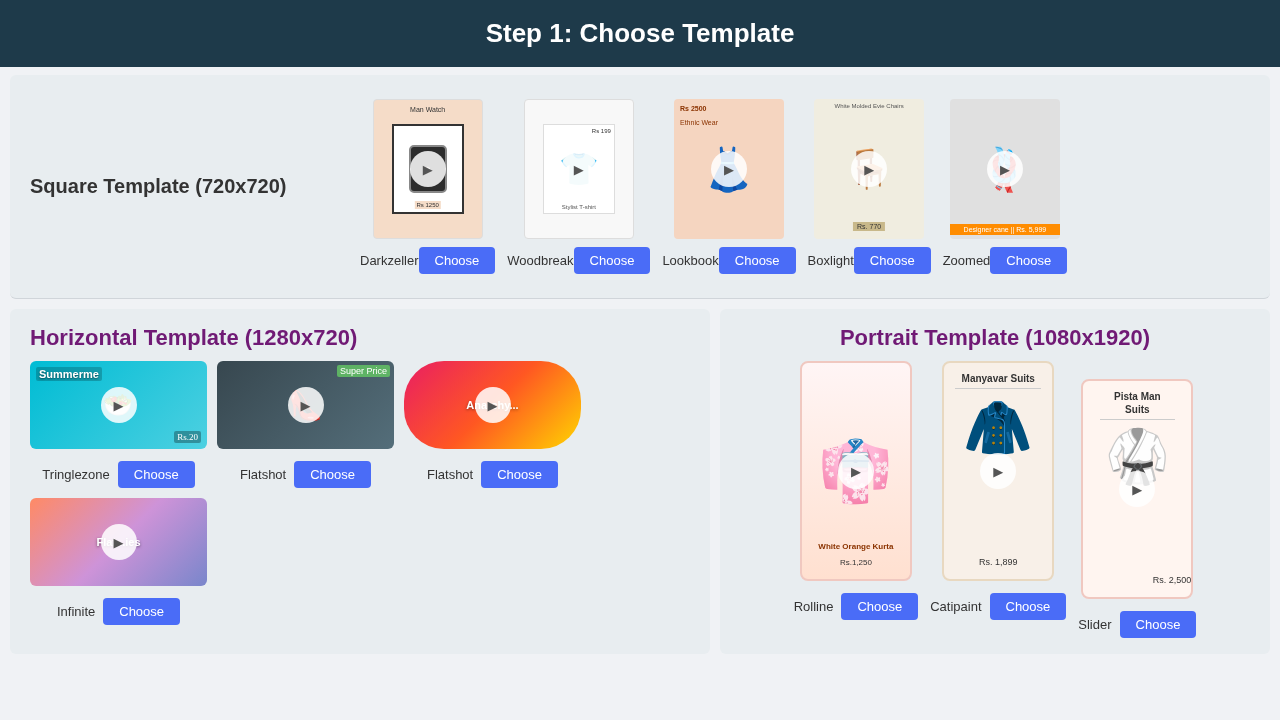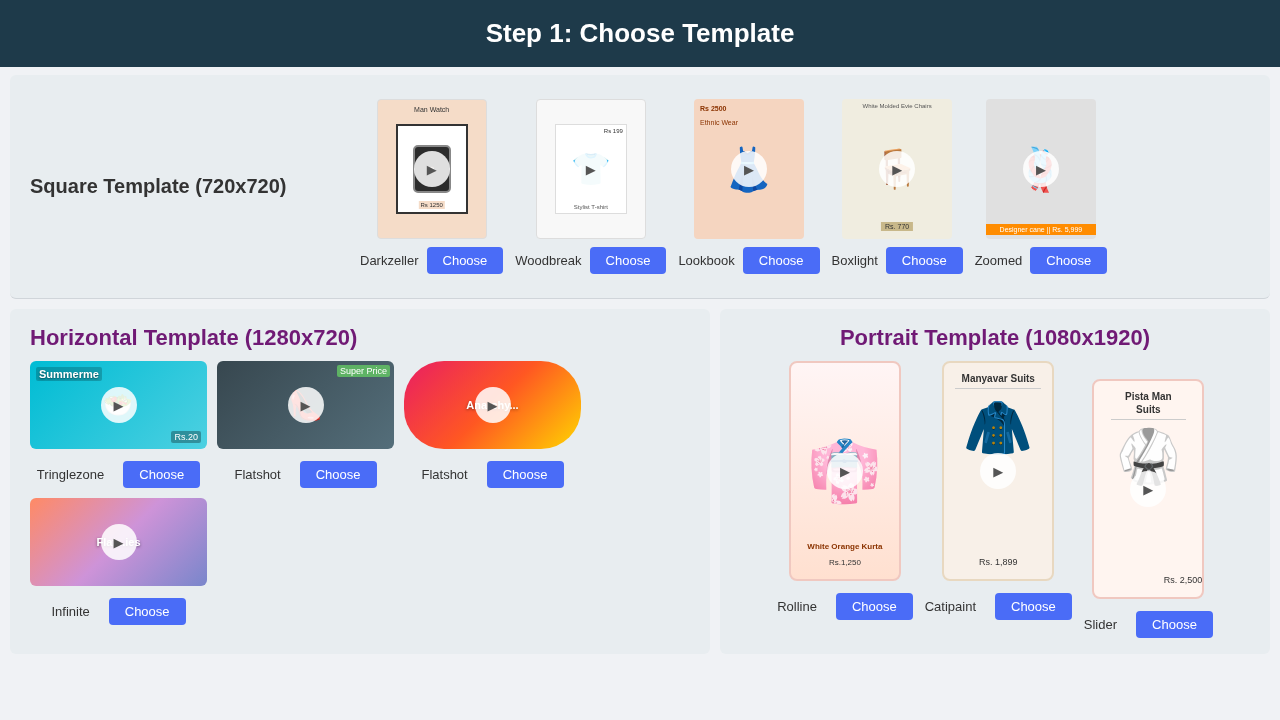--- a/index.html
+++ b/index.html
@@ -199,27 +199,26 @@
       background: #e8edf0;
       border-radius: 6px;
       margin: 8px 10px 0;
       padding: 14px 0;
       border-bottom: 1px solid #d0d5da;
     }
 
     .name-choose-row {
       display: flex;
       align-items: center;
+    }
+
+    .horiz-name-row {
+      display: flex;
+      align-items: center;
       gap: 8px;
-    }
-
-    .horiz-name-row {
-      display: flex;
-      align-items: center;
-      gap: 19px;
       margin-top: 6px;
     }
   </style>
 </head>
 <body>
 
 <div class="header">
   <span>Step 1: Choose Template</span>
 </div>
 
@@ -312,21 +311,21 @@
   <div class="horiz-section">
     <div class="section-title">Horizontal Template (1280x720)</div>
 
     <div class="horiz-thumb-row">
 
       <div class="template-row-labeled">
         <div class="horiz-thumb tz-bg">
           <div style="position:absolute;inset:0;display:flex;align-items:center;justify-content:center;">
             <div style="font-size:11px;color:white;font-weight:bold;text-shadow:0 1px 2px rgba(0,0,0,0.5);position:absolute;left:6px;top:6px;background:rgba(0,0,0,0.2);padding:1px 3px;border-radius:2px;">Summerme</div>
             <div style="font-size:24px;">🥗</div>
-            <div style="position:absolute;right:6px;bottom:6px;font-size:9px;color:white;background:rgba(0,0,0,0.3);padding:1px 3px;border-radius:2px;">Rs.20</div>
+            <div style="position:absolute;right:6px;bottom:6px;font-size:9px;color:white;background:rgba(0,0,0,0.3);padding:1px 3px;border-radius:2px;font-family:Liberation Serif, serif;">Rs.20</div>
           </div>
           <div class="play-overlay">▶</div>
         </div>
         <div class="horiz-name-row">
           <span class="template-name">Tringlezone</span>
           <button class="choose-btn">Choose</button>
         </div>
       </div>
 
       <div class="template-row-labeled">

